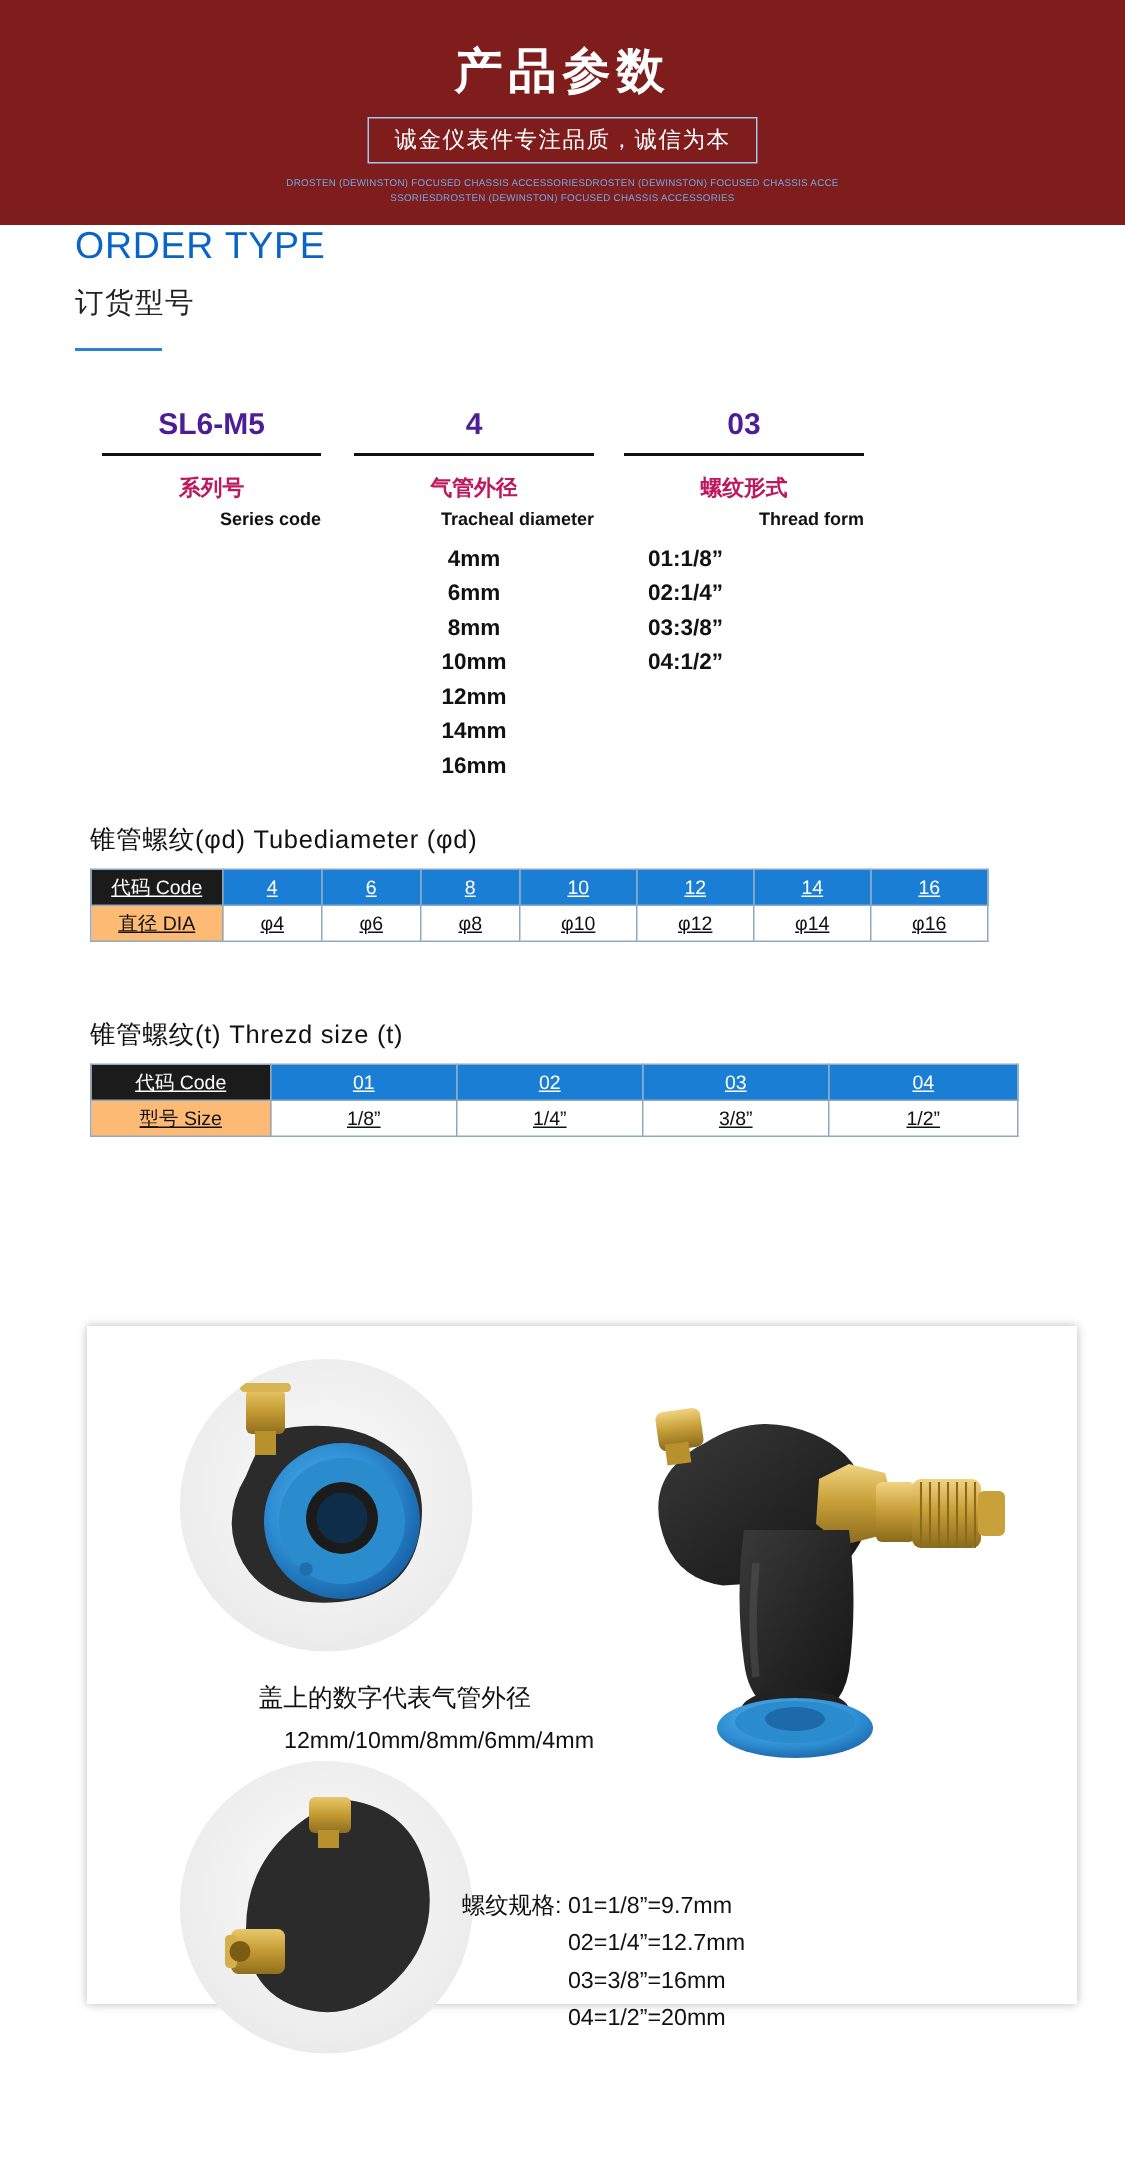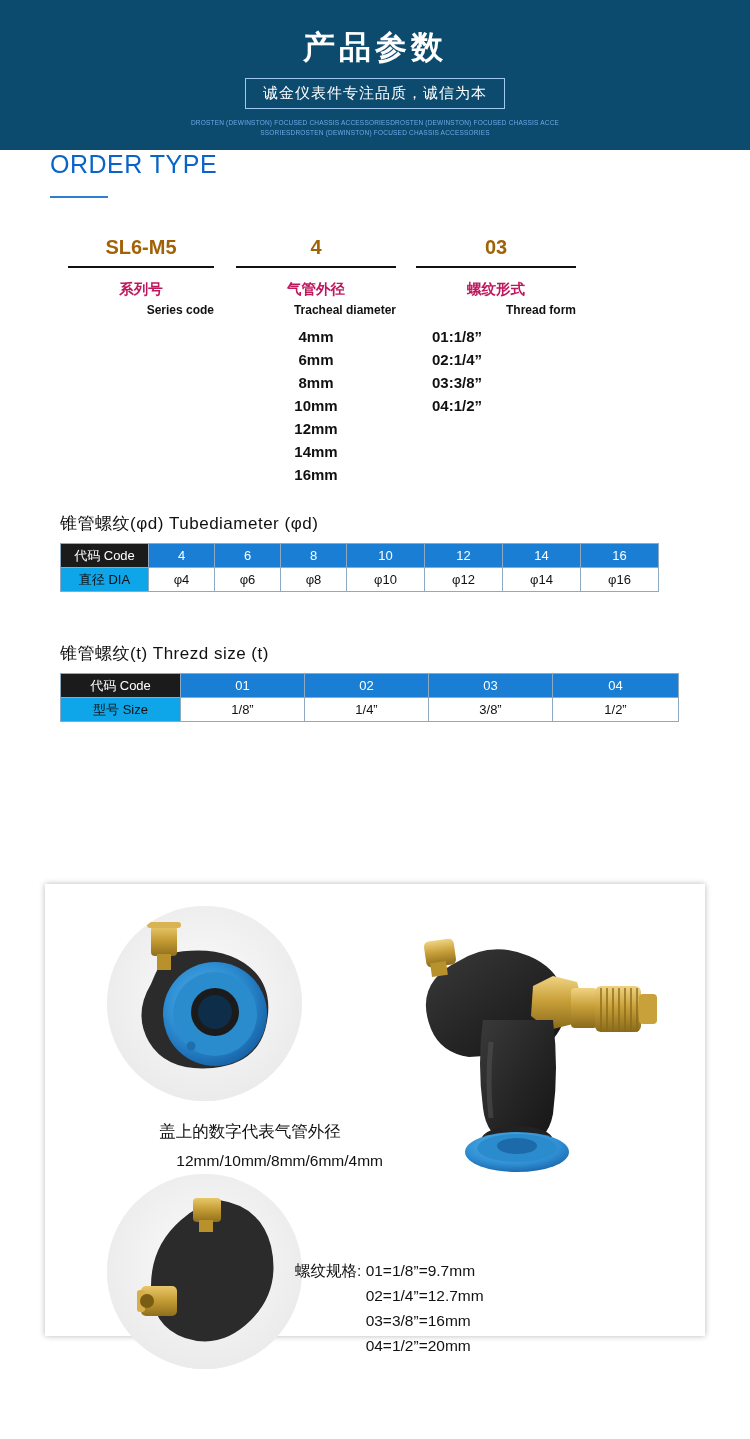--- a/index.html
+++ b/index.html
@@ -10,21 +10,21 @@
     background: #ffffff;
     font-family: "Liberation Sans", sans-serif;
     overflow: hidden;
     position: relative;
   }
 
   
   .banner {
     width: 750px;
     height: 150px;
-    background: #0c4a6e;
+    background: #7f1d1d;
     position: relative;
     color: #ffffff;
     text-align: center;
   }
   .banner-title {
     font-size: 32px;
     font-weight: bold;
     letter-spacing: 4px;
     padding-top: 28px;
     line-height: 1.2;
@@ -73,21 +73,21 @@
     margin-left: 68px;
     display: flex;
     align-items: flex-start;
   }
   .code-col { width: 146px; }
   .code-col.c2 { margin-left: 22px; width: 160px; }
   .code-col.c3 { margin-left: 20px; width: 160px; }
   .code-head {
     font-size: 20px;
     font-weight: bold;
-    color: #a16207;
+    color: #4c1d95;
     text-align: center;
     padding-bottom: 7px;
     border-bottom: 2px solid #111;
   }
   .code-cn {
     margin-top: 12px;
     font-size: 14.5px;
     font-weight: bold;
     text-align: center;
     color: #be185d;
@@ -125,39 +125,40 @@
   table.spec {
     border-collapse: collapse;
     table-layout: fixed;
   }
   table.spec td {
     border: 1px solid #8fa9c0;
     text-align: center;
     font-size: 13px;
     height: 24px;
     color: #111;
+    text-decoration: underline;
   }
   table.spec tr.head td {
     background: #1a7fd4;
     color: #ffffff;
   }
   table.spec td.lab {
-    background: #0ea5e9;
+    background: #fdba74;
     color: #111;
     font-size: 13px;
   }
   table.spec tr.head td.lab {
     background: #1b1b1b;
     color: #ffffff;
   }
 
   
   .photo-panel {
     position: absolute;
-    left: 45px;
+    left: 58px;
     top: 884px;
     width: 660px;
     height: 452px;
     background: #ffffff;
     box-shadow: 0 0 6px rgba(0,0,0,.28);
     padding-left: 12px;
   }
   .circle-img {
     position: absolute;
     border-radius: 50%;
@@ -215,20 +216,21 @@
   <div class="banner-title">产品参数</div>
   <div class="banner-sub">诚金仪表件专注品质，诚信为本</div>
   <div class="banner-fine">
     <div>DROSTEN (DEWINSTON) FOCUSED CHASSIS ACCESSORIESDROSTEN (DEWINSTON) FOCUSED CHASSIS ACCE</div>
     <div>SSORIESDROSTEN (DEWINSTON) FOCUSED CHASSIS ACCESSORIES</div>
   </div>
 </div>
 
 <div class="section">
   <div class="order-title-en">ORDER TYPE</div>
+  <div class="order-title-cn">订货型号</div>
   <div class="rule"></div>
 </div>
 
 <div class="code-table">
 
   <div class="code-col c1">
     <div class="code-head">SL6-M5</div>
     <div class="code-cn">系列号</div>
     <div class="code-en">Series code</div>
   </div>

